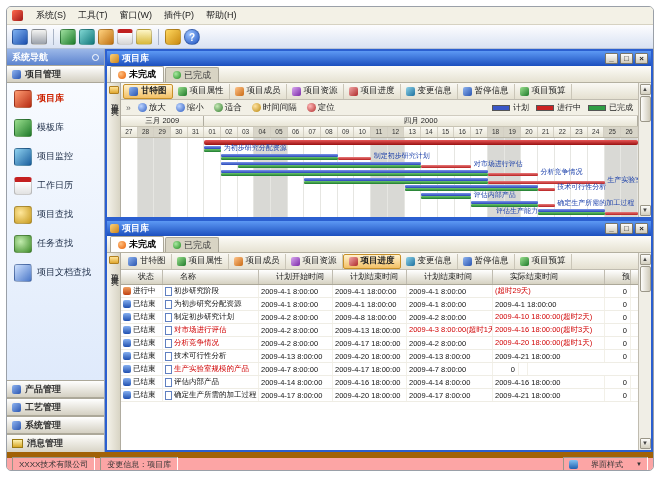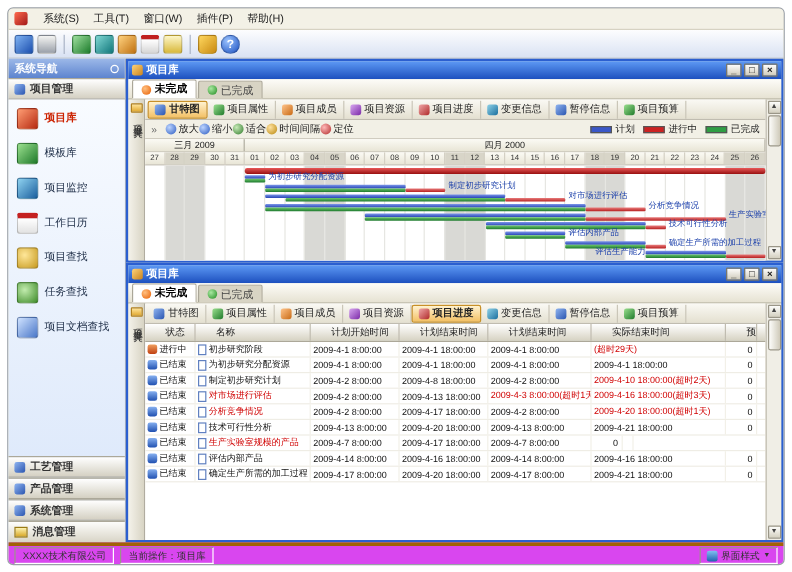--- a/index.html
+++ b/index.html
@@ -121,24 +121,24 @@
 .tbody{flex:1;overflow:hidden}
 .tr{height:13px;display:flex;border-bottom:1px solid #efede5}
 .td{border-right:1px solid #f2f0e8;font-size:7.5px;padding-left:2px;overflow:hidden;white-space:nowrap;flex-shrink:0;color:#111;display:flex;align-items:center;gap:2px}
 .td.red{color:#d00000}
 .td.num{justify-content:flex-end;padding-right:3px}
 .st-ico{width:8px;height:8px;border-radius:2px;flex-shrink:0}
 .st-ico.end{background:linear-gradient(#86b0f0,#2050b0)}
 .st-ico.run{background:linear-gradient(#f0a060,#c04010)}
 .doc-ico{width:7px;height:9px;background:#fff;border:1px solid #6080c0;flex-shrink:0}
 
-.statusbar{height:18px;flex:0 0 18px;display:flex;align-items:flex-end;gap:5px;padding:0 5px;background:#d946ef;border-top:3px solid #a16207;font-size:8px;color:#333}
+.statusbar{height:18px;flex:0 0 18px;display:flex;align-items:center;gap:5px;padding:0 5px;background:#fca5a5;border-top:6px solid #a16207;font-size:8px;color:#333}
 .sb-panel{border:1px solid;border-color:#9a9688 #fff #fff #9a9688;padding:1px 6px;height:14px;line-height:11px;white-space:nowrap}
 .sb-fill{flex:1}
-.sb-style{display:flex;align-items:center;gap:3px;border:1px solid;border-color:#9a9688 #fff #fff #9a9688;padding:1px 5px;height:14px}
+.sb-style{display:flex;align-items:center;gap:13px;border:1px solid;border-color:#9a9688 #fff #fff #9a9688;padding:1px 5px;height:14px}
 .style-icon{width:9px;height:9px;border-radius:2px;background:linear-gradient(#80c0f0,#2060b0)}
 .dd{font-size:6px;color:#333}.dd::before{content:"▼"}
 .sb-session{white-space:nowrap}
 </style>
 </head>
 <body>
 
 <div class="frame">
 
   <div class="menubar">
@@ -203,25 +203,25 @@
             <span class="ilabel">任务查找</span>
           </div>
           <div class="side-item">
             <span class="iicon search-doc"></span>
             <span class="ilabel">项目文档查找</span>
           </div>
         </div>
       <div id="side-bottom" style="display:flex;flex-direction:column">
           <div class="group-btn">
             <span class="gicon"></span>
-            <span>工艺管理</span>
+            <span>产品管理</span>
           </div>
           <div class="group-btn">
             <span class="gicon"></span>
-            <span>产品管理</span>
+            <span>工艺管理</span>
           </div>
           <div class="group-btn">
             <span class="gicon"></span>
             <span>系统管理</span>
           </div>
         </div>
       <div class="side-tab">
         <span class="msg-icon"></span>
         <span>消息管理</span>
       </div>
@@ -285,21 +285,21 @@
                     <span class="vico c0"></span>
                     <span>暂停信息</span>
                   </div>
                   <div class="vtabbtn">
                     <span class="vico c1"></span>
                     <span>项目预算</span>
                   </div>
                 </div>
               <div class="gtools">
                 <span class="chev"></span>
-                <span id="g-tools" style="display:flex;gap:0">
+                <span id="g-tools" style="display:flex;gap:10px">
                     <span class="gtool">
                       <span class="tico t0"></span>
                       <span>放大</span>
                     </span>
                     <span class="gtool">
                       <span class="tico t1"></span>
                       <span>缩小</span>
                     </span>
                     <span class="gtool">
                       <span class="tico t2"></span>
@@ -668,21 +668,21 @@
             </div>
           </div>
         </div>
       </div>
 
     </div>
   </div>
 
   <div class="statusbar">
     <span class="sb-panel">XXXX技术有限公司</span>
-    <span class="sb-panel">当前操作：项目库</span>
+    <span class="sb-panel">变更信息：项目库</span>
     <span class="sb-fill"></span>
     <span class="sb-style">
       <span class="style-icon"></span>
       <span>界面样式</span>
       <span class="dd"></span>
     </span>
   </div>
 
 </div>
 

